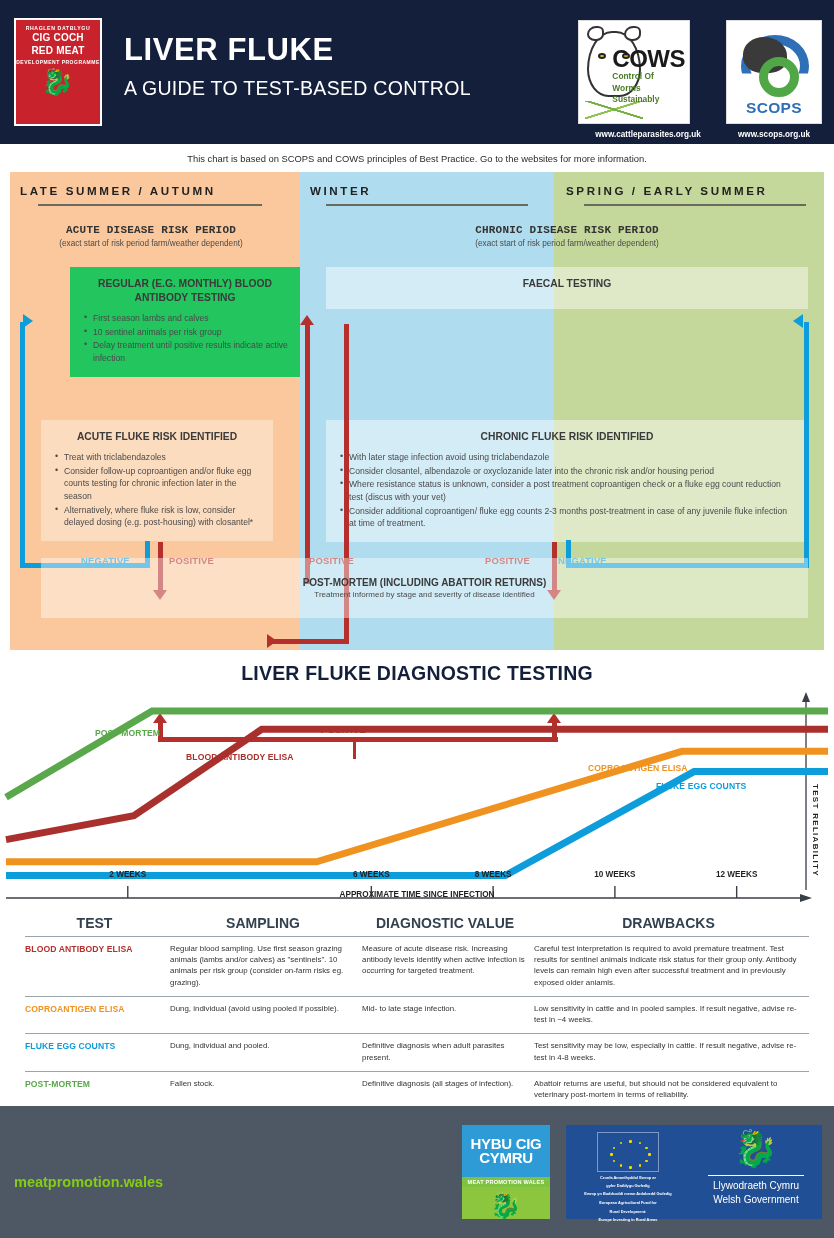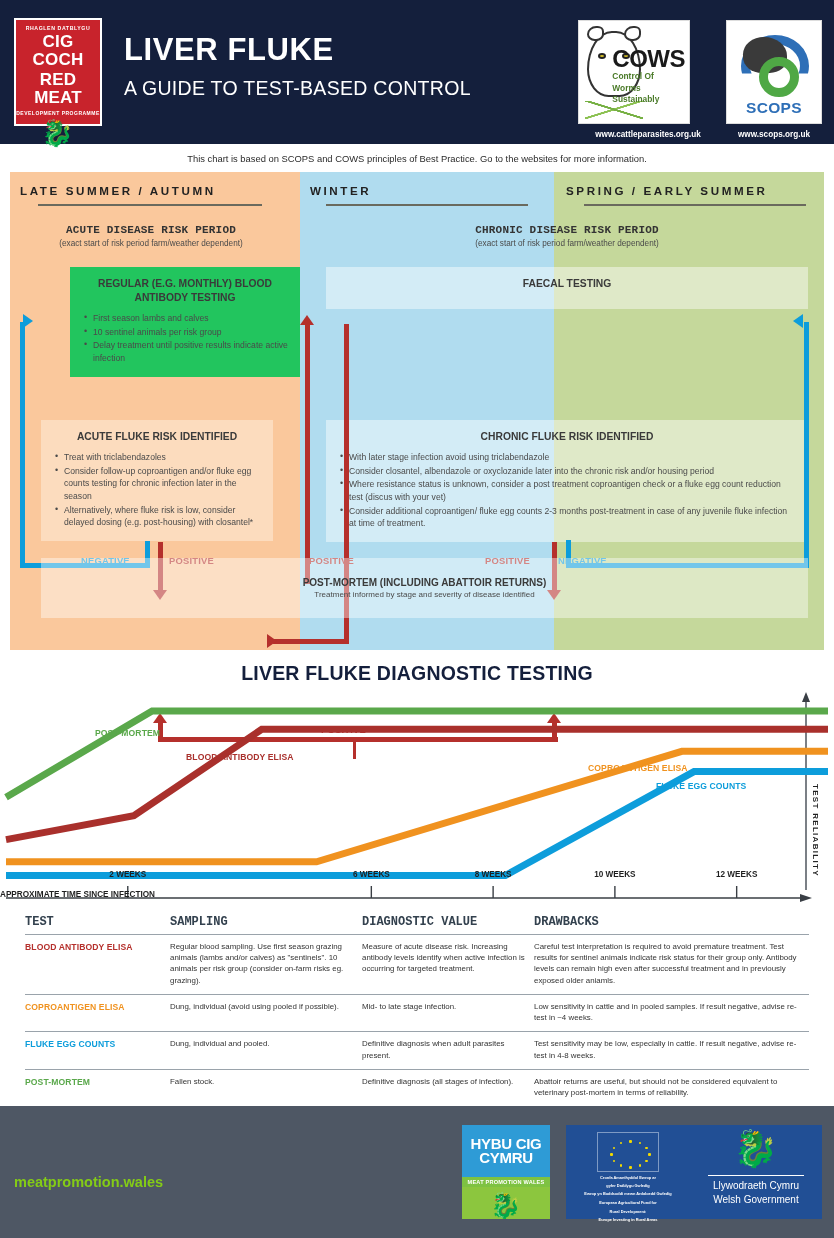--- a/index.html
+++ b/index.html
@@ -16,21 +16,21 @@
     height: 144px; background: #141f3c;
     position: relative;
   }
   .logo-rm {
     position:absolute; left:14px; top:18px; width:88px; height:108px;
     background:#c8232c; border:2px solid #ffffff;
     display:flex; flex-direction:column; align-items:center; justify-content:flex-start;
     padding-top:5px; color:#fff; text-align:center;
   }
   .logo-rm .l1 { font-size:5.2px; letter-spacing:.6px; font-weight:700; }
-  .logo-rm .l2 { font-size:17px; font-weight:800; line-height:1.06; margin-top:2px; letter-spacing:.2px;}
+  .logo-rm .l2 { font-size:10px; font-weight:800; line-height:1.06; margin-top:2px; letter-spacing:.2px;}
   .logo-rm .l3 { font-size:5px; letter-spacing:.5px; font-weight:700; line-height:1.3; margin-top:3px;}
   .logo-rm .dragon { margin-top:3px; font-size:26px; line-height:1; color:#fff; }
 
   .title-block { position:absolute; left:124px; top:34px; color:#fff; }
   .title-main { font-size:31px; font-weight:800; letter-spacing:.6px; line-height:1; }
   .title-sub  { font-size:19.5px; font-weight:400; letter-spacing:.3px; margin-top:12px; }
 
   .logo-cows, .logo-scops {
     position:absolute; top:20px; background:#fff;
     border:1px solid #ddd; overflow:hidden;
@@ -151,22 +151,22 @@
   .chart-area svg{ display:block; }
   .series-lbl{ position:absolute; font-size:8.6px; font-weight:700; letter-spacing:.1px;}
   .xlab{ position:absolute; font-size:8.2px; font-weight:700; color:#1f1f1f; transform:translateX(-50%);}
   .axis-cap{ position:absolute; font-size:8.2px; font-weight:700; color:#1f1f1f; }
   .ylab{ position:absolute; font-size:8px; font-weight:700; color:#1f1f1f;
          writing-mode:vertical-rl; letter-spacing:1.3px; }
 
   
   .tbl{ margin:6px 25px 0; width:784px; border-collapse:collapse; }
   .tbl th{
-    text-align:left; font-size:12px; font-weight:700; color:#33414e;
-    padding:3px 6px 5px 0; border-bottom:1.6px solid #9aa3ab;font-family:Liberation Mono, monospace;
+    text-align:center; font-size:14px; font-weight:700; color:#33414e;
+    padding:3px 6px 5px 0; border-bottom:1.6px solid #9aa3ab;
   }
   .tbl td{
     vertical-align:top; font-size:7.9px; color:#333; line-height:1.42;
     padding:6px 8px 8px 0; border-bottom:1.6px solid #9aa3ab;
   }
   .tbl tr:last-child td{ border-bottom:1.6px solid #9aa3ab; }
   .tname{ font-size:8.6px; font-weight:700; letter-spacing:.1px; }
   .col1{width:145px;} .col2{width:192px;} .col3{width:172px;}
 
   
@@ -365,21 +365,21 @@
       <div class="series-lbl" style="left: 588px; top: 107px; color: rgb(240, 146, 31);">COPROANTIGEN ELISA</div>
       <div class="series-lbl" style="left: 656px; top: 125px; color: rgb(13, 157, 219);">FLUKE EGG COUNTS</div>
     </div>
   <div id="x-tick-labels">
       <div class="xlab" style="left: 127.778px; top: 214px;">2 WEEKS</div>
       <div class="xlab" style="left: 371.333px; top: 214px;">6 WEEKS</div>
       <div class="xlab" style="left: 493.111px; top: 214px;">8 WEEKS</div>
       <div class="xlab" style="left: 614.889px; top: 214px;">10 WEEKS</div>
       <div class="xlab" style="left: 736.667px; top: 214px;">12 WEEKS</div>
     </div>
-  <div class="axis-cap" style="left:0; right:0; top:234px; text-align:left;">APPROXIMATE TIME SINCE INFECTION</div>
+  <div class="axis-cap" style="left:0; right:0; top:234px; text-align:center;">APPROXIMATE TIME SINCE INFECTION</div>
   <div class="ylab" style="right:14px; top:128px;">TEST RELIABILITY</div>
 </div>
 
 <table class="tbl">
   <thead>
     <tr>
       <th class="col1">TEST</th>
       <th class="col2">SAMPLING</th>
       <th class="col3">DIAGNOSTIC VALUE</th>
       <th>DRAWBACKS</th>

